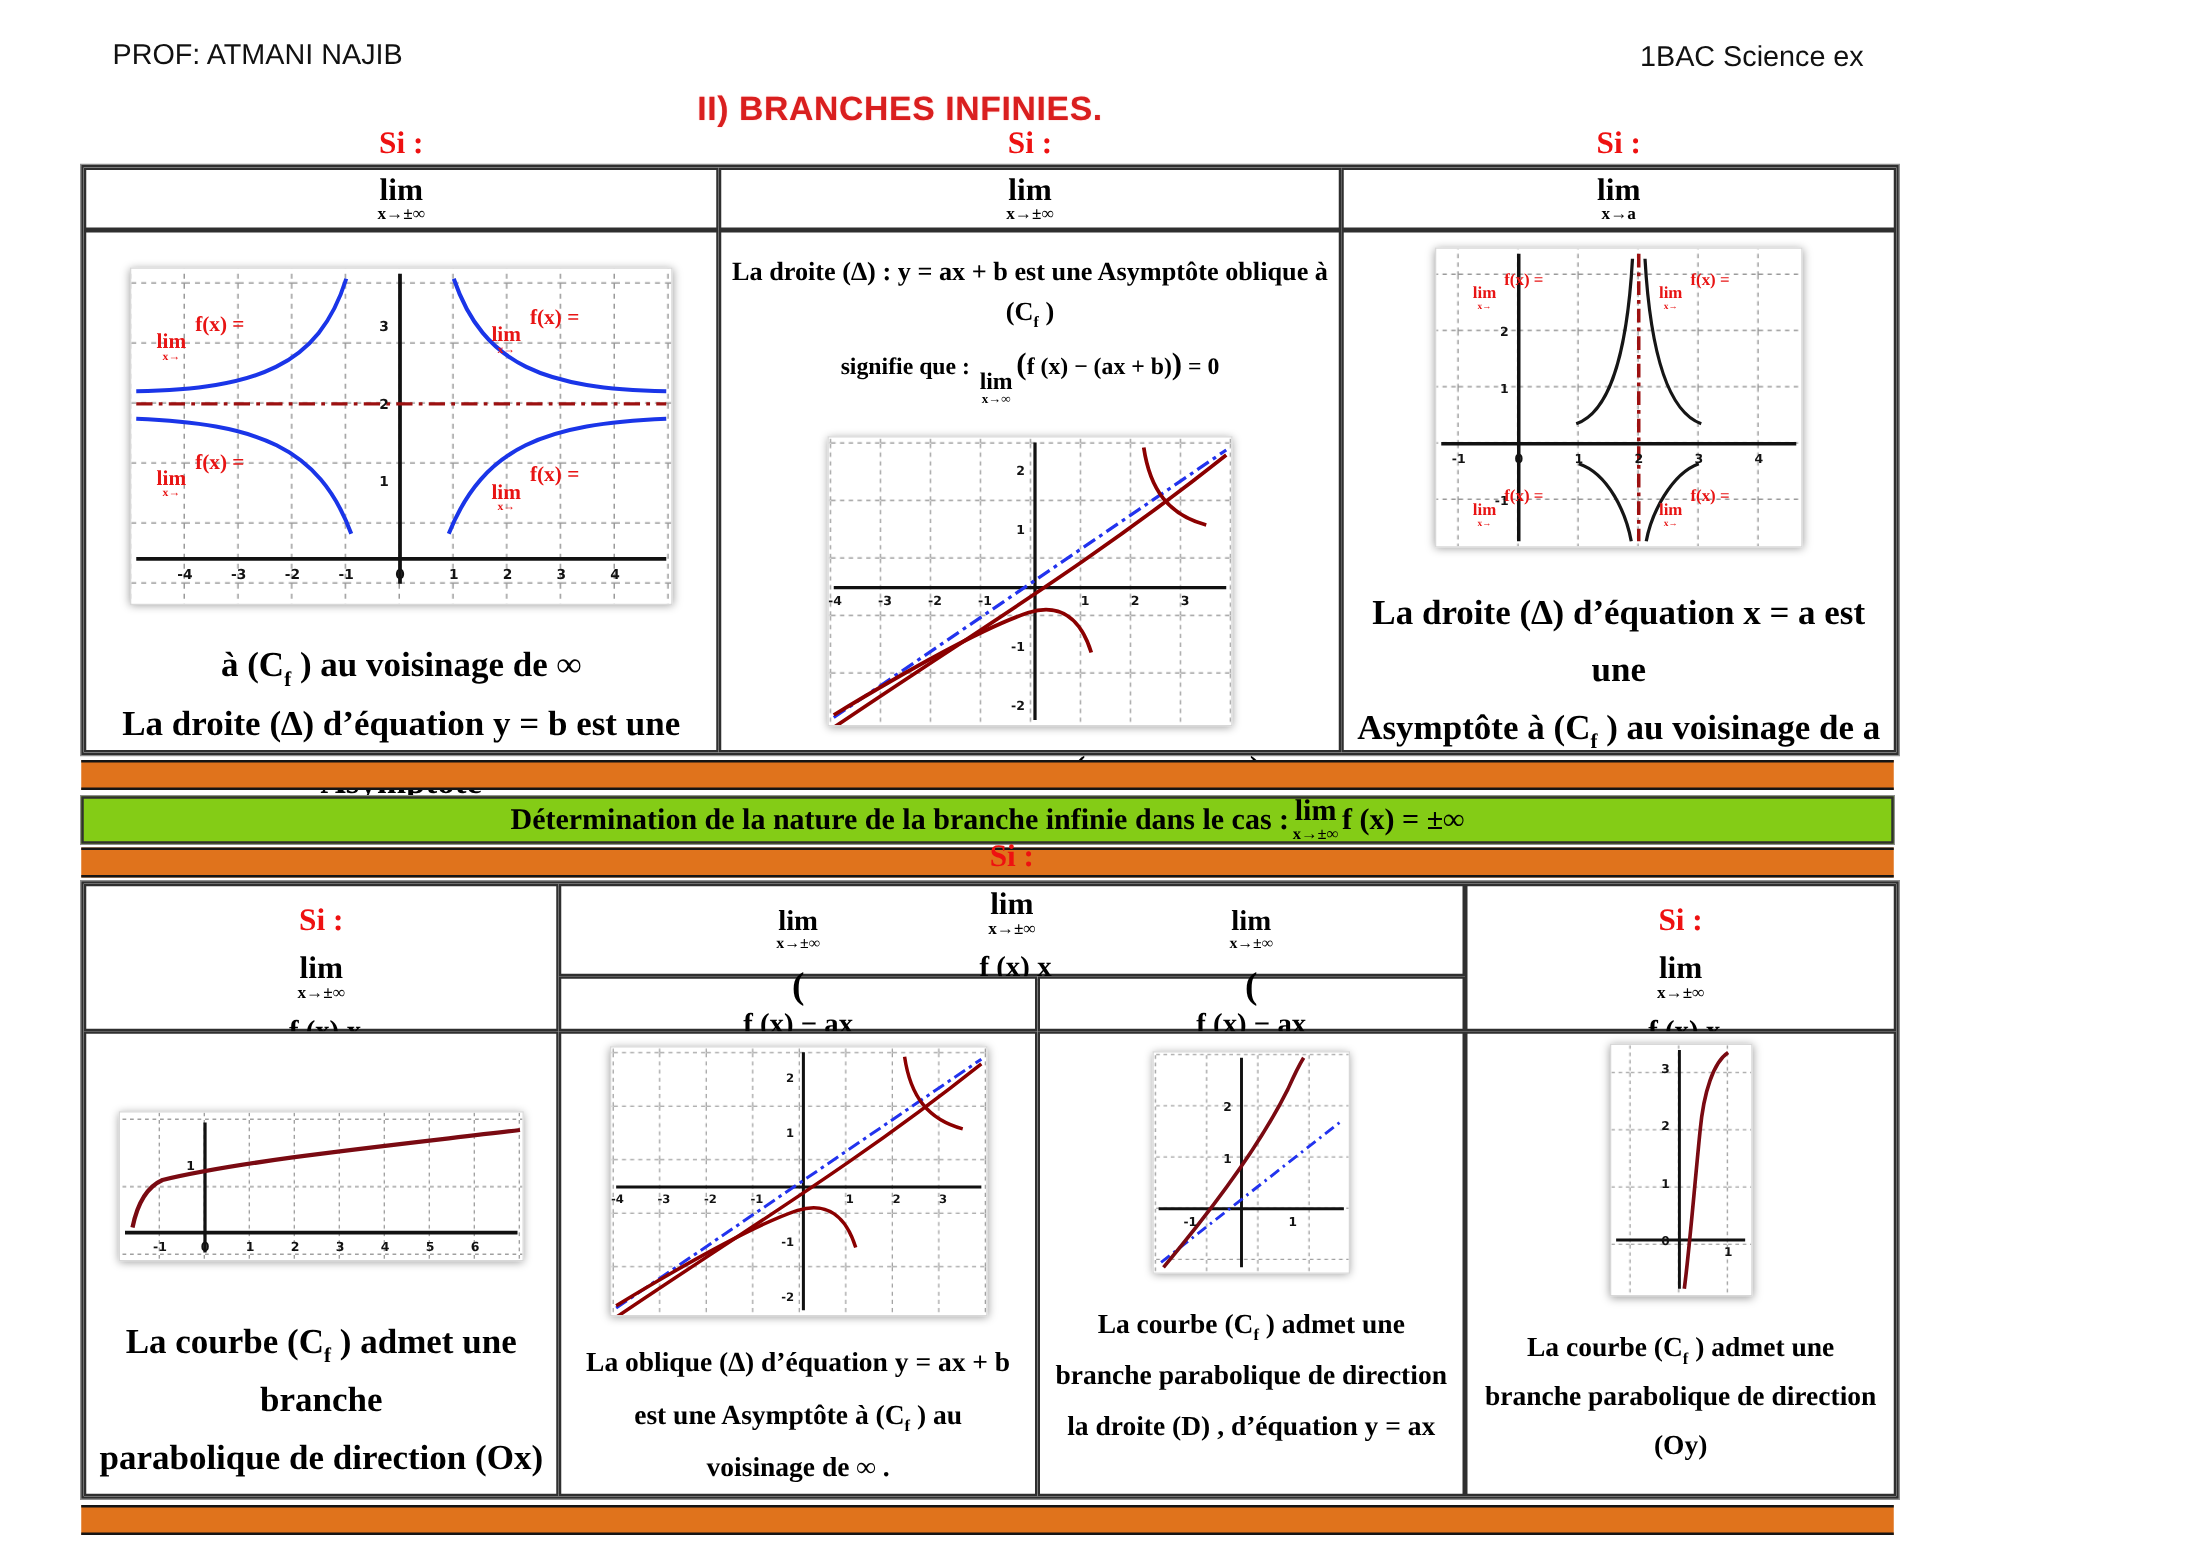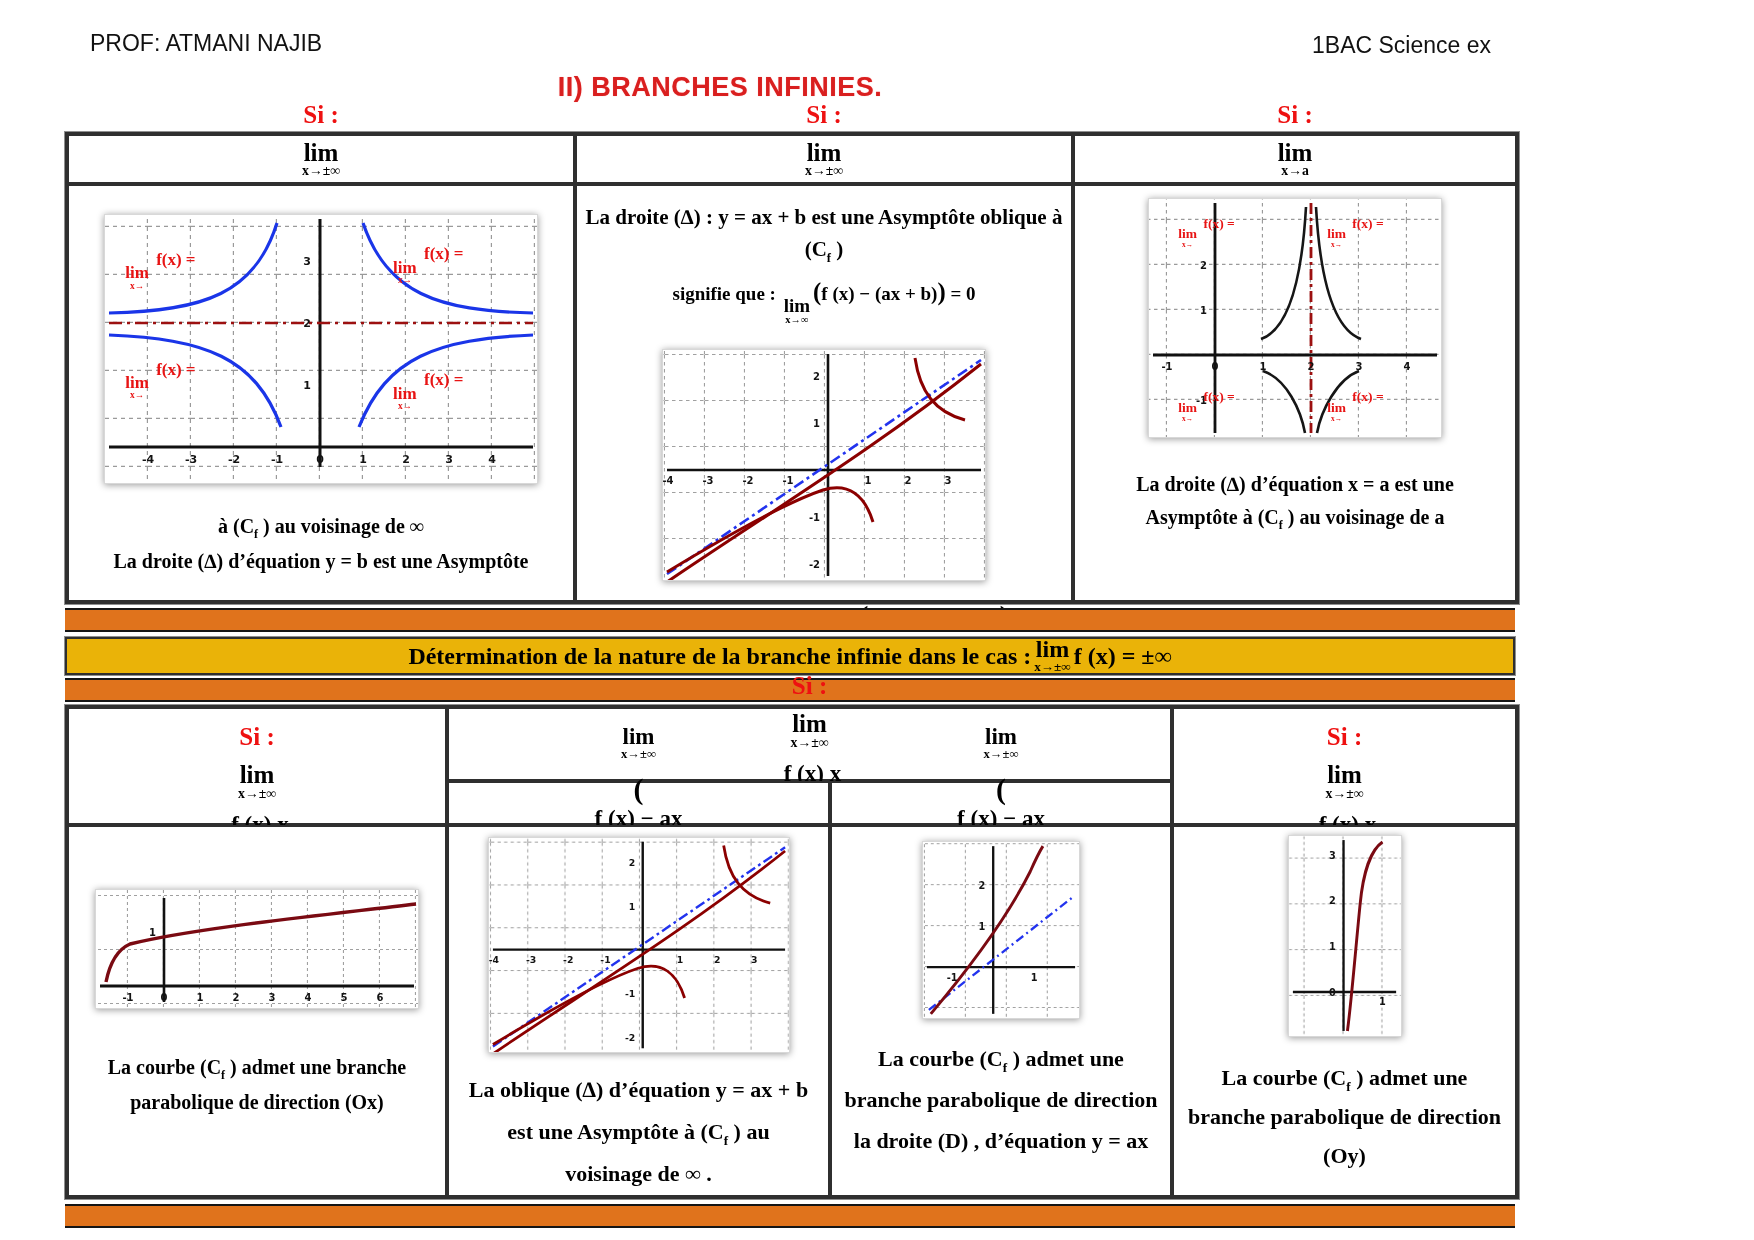--- a/index.html
+++ b/index.html
@@ -24,37 +24,37 @@
   .seg-red{color:#ee1111;}
   .seg-sub{font-size:.60em;vertical-align:-0.45em;font-weight:bold;}
   .seg-big{font-size:1.3em;font-weight:bold;}
   .limwrap{display:inline-flex;flex-direction:column;align-items:center;line-height:.95;
            vertical-align:-0.65em;margin:12px 3px;}
   .limsub{font-size:.55em;font-weight:bold;}
   .fracwrap{display:inline-flex;flex-direction:row;align-items:flex-start;line-height:1.1;
             vertical-align:-0.75em;margin:0 5px;font-size:.92em;text-decoration:underline;}
   .fracnum{padding:0 6px;border-bottom:2.5px solid #000;}
   
-  .cap{font-size:20px;font-weight:bold;text-align:center;line-height:1.65;}
+  .cap{font-size:28px;font-weight:bold;text-align:center;line-height:1.65;}
   .cond{font-size:21.5px;font-weight:bold;text-align:center;line-height:1.5;}
   
   .graph{position:relative;background:#fff;box-shadow:0 1px 7px rgba(0,0,0,.40);
          border:1px solid #d8d8d8;}
   .gsvg{display:block;}
   .gsvg text{font-family:"DejaVu Sans",sans-serif;font-size:11px;font-weight:bold;fill:#131313;}
   .gsvg.small text{font-size:10px;}
   .glabel{position:absolute;color:#e81414;font-weight:bold;font-size:17px;white-space:nowrap;
           font-family:"Liberation Serif",serif;}
   .glabel .limwrap{vertical-align:-0.8em;}
   .g3lab{font-size:13.5px;}
   
   .obar{position:absolute;left:65px;width:1450px;height:24px;background:#e0731c;
         border-top:2px solid #151515;border-bottom:2px solid #151515;box-sizing:border-box;}
   .detrow{position:absolute;left:65px;width:1450px;top:637px;height:38px;
-          border:2px solid #2f2f2f;box-shadow:0 0 0 1px #8f8f8f;background:#eab308;
+          border:2px solid #2f2f2f;box-shadow:0 0 0 1px #8f8f8f;background:#84cc16;
           display:flex;align-items:center;justify-content:center;
           font-size:24px;font-weight:bold;box-sizing:border-box;}
 </style>
 </head>
 <body>
 
 <div class="page">
 
   <div class="hdr-left">PROF: ATMANI NAJIB</div>
   <div class="hdr-right">1BAC Science ex</div>

